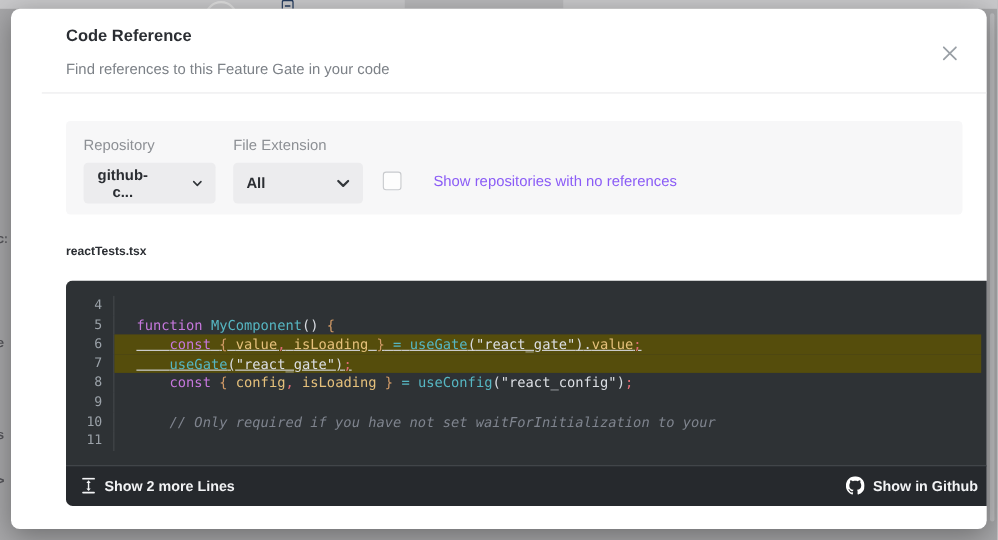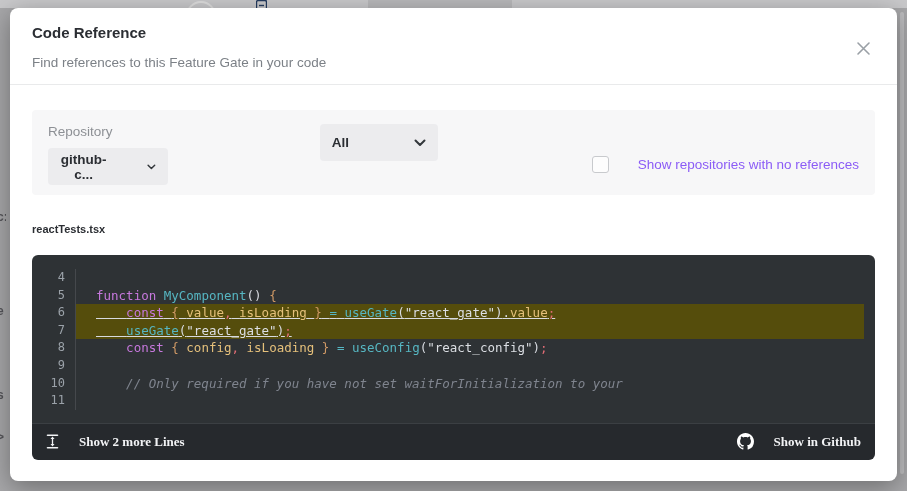--- a/index.html
+++ b/index.html
@@ -19,33 +19,34 @@
   .bg-doclink svg { margin-top:1px; }
   .bg-frag { position:absolute; left:-3px; width:9px; overflow:hidden; color:#55555a; font-size:12px; font-weight:700; z-index:1; }
   .bg-scrollbar { position:absolute; right:3px; top:12px; width:4px; height:462px; background:#bdbdbf; border-radius:2px; z-index:1; }
 
   
   .modal {
     position:absolute; left:10px; top:8px; width:887px; height:473px;
     background:#ffffff; border-radius:8px; z-index:2;
     box-shadow:0 6px 26px rgba(0,0,0,0.35);
     overflow:hidden;
+    padding-left:28px;
   }
   .modal-header { position:relative; padding:16px 22px 14px; border-bottom:1px solid #e9eaeb; }
   .modal-title { font-size:15px; font-weight:700; color:#2b2e33; }
   .modal-subtitle { margin-top:14px; font-size:13.5px; color:#7c8187; }
   .close-btn { position:absolute; top:30px; right:24px; width:20px; height:20px; display:flex; align-items:center; justify-content:center; cursor:pointer; background:none; border:none; }
 
   .modal-body { padding:25px 22px 0; }
 
   
   .filter-panel {
     background:#f7f7f8; border-radius:4px;
     padding:14px 16px; height:85px; margin-bottom:28px;
-    display:flex; align-items:flex-start;justify-content:space-between;
+    display:flex; align-items:flex-start;
   }
   .filter-group { display:flex; flex-direction:column; }
   .filter-label { font-size:13.5px; color:#8d9095; margin-bottom:9px; }
   .dropdown {
     height:37px; background:#ececee; border:none; border-radius:4px;
     display:flex; align-items:center; justify-content:space-between;
     padding:0 12px; cursor:pointer;
   }
   .dropdown .dd-value { font-size:13.5px; font-weight:700; color:#2b2e33; }
   .dd-repo { width:120px; margin-right:16px;gap:40px; }
@@ -81,23 +82,23 @@
   .tk-str { color:var(--str); }
   .tk-pun { color:var(--pun); }
   .tk-pl  { color:var(--pl); }
   .tk-cm  { color:var(--cm); font-style:italic; }
 
   .code-footer {
     height:37px; background:#26292d; border-top:1px solid #3b3f43;
     display:flex; align-items:center; justify-content:space-between; padding:0 14px;
   }
   .footer-btn {
-    display:flex; align-items:center; gap:20px; cursor:pointer;
+    display:flex; align-items:center; gap:8px; cursor:pointer;
     background:none; border:none; color:#f2f3f5; font-size:13px; font-weight:700;
-    font-family:Liberation Serif, serif;
+    font-family:Liberation Sans, sans-serif;
   }
 </style>
 </head>
 <body>
 
 <div class="bg-topstrip">
   <div class="bg-pill"></div>
   <div class="bg-circle"></div>
   <div class="bg-doclink">
     <svg width="11" height="11" viewBox="0 0 11 11">
@@ -131,20 +132,21 @@
       <div class="filter-group">
         <span class="filter-label">Repository</span>
         <button class="dropdown dd-repo">
           <span class="dd-value">github-c...</span>
           <svg width="12" height="8" viewBox="0 0 12 8">
               <polyline points="1.5,1.5 6,6 10.5,1.5" fill="none" stroke="#33373b" stroke-width="2" stroke-linecap="round" stroke-linejoin="round"></polyline>
             </svg>
         </button>
       </div>
       <div class="filter-group">
+        <span class="filter-label">File Extension</span>
         <button class="dropdown dd-ext">
           <span class="dd-value">All</span>
           <svg width="12" height="8" viewBox="0 0 12 8">
               <polyline points="1.5,1.5 6,6 10.5,1.5" fill="none" stroke="#33373b" stroke-width="2" stroke-linecap="round" stroke-linejoin="round"></polyline>
             </svg>
         </button>
       </div>
       <div class="checkbox-wrap">
         <div class="checkbox"></div>
         <span class="checkbox-label">Show repositories with no references</span>

